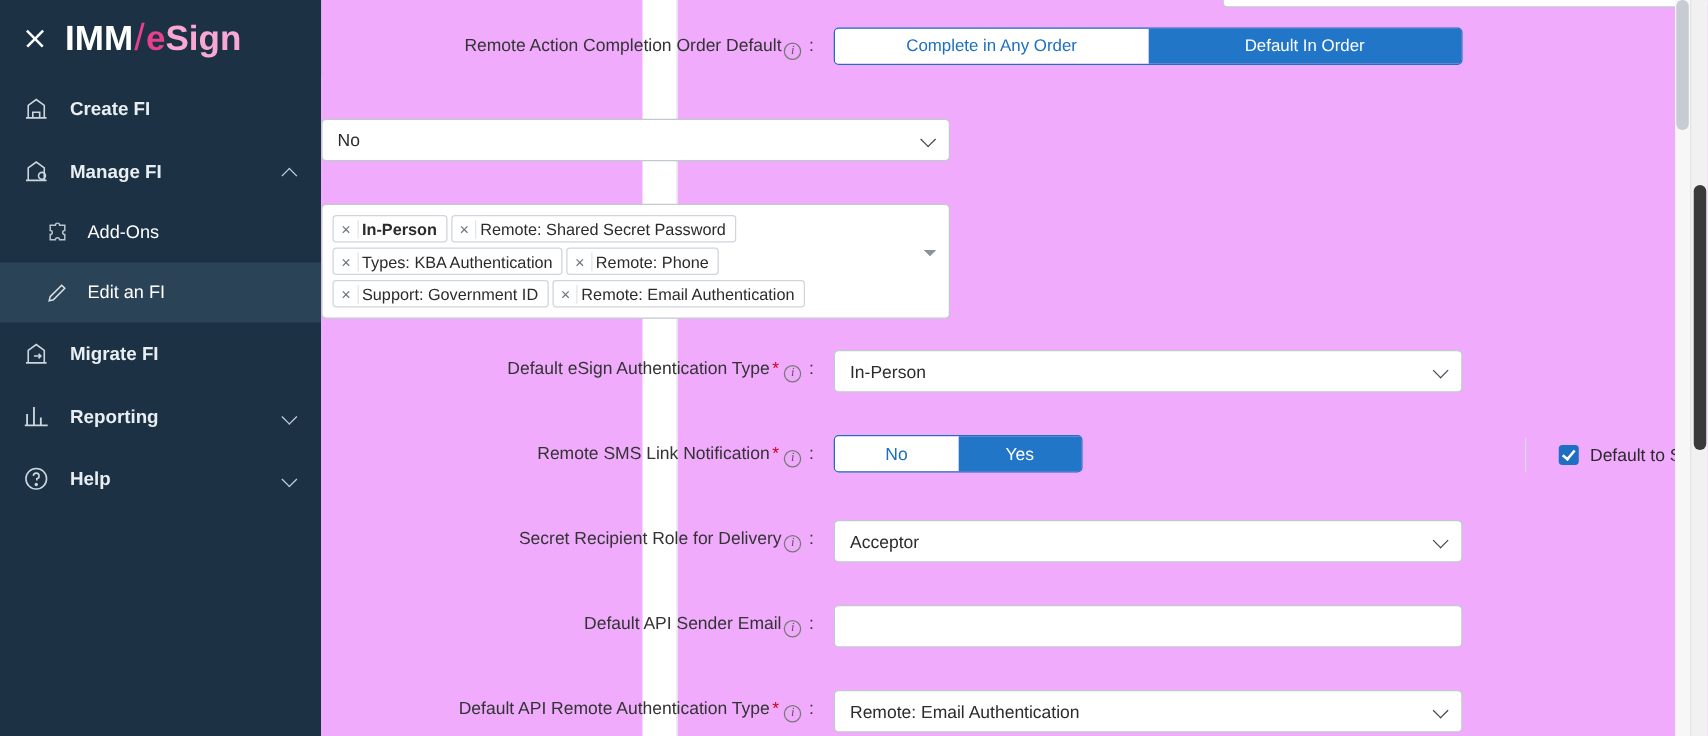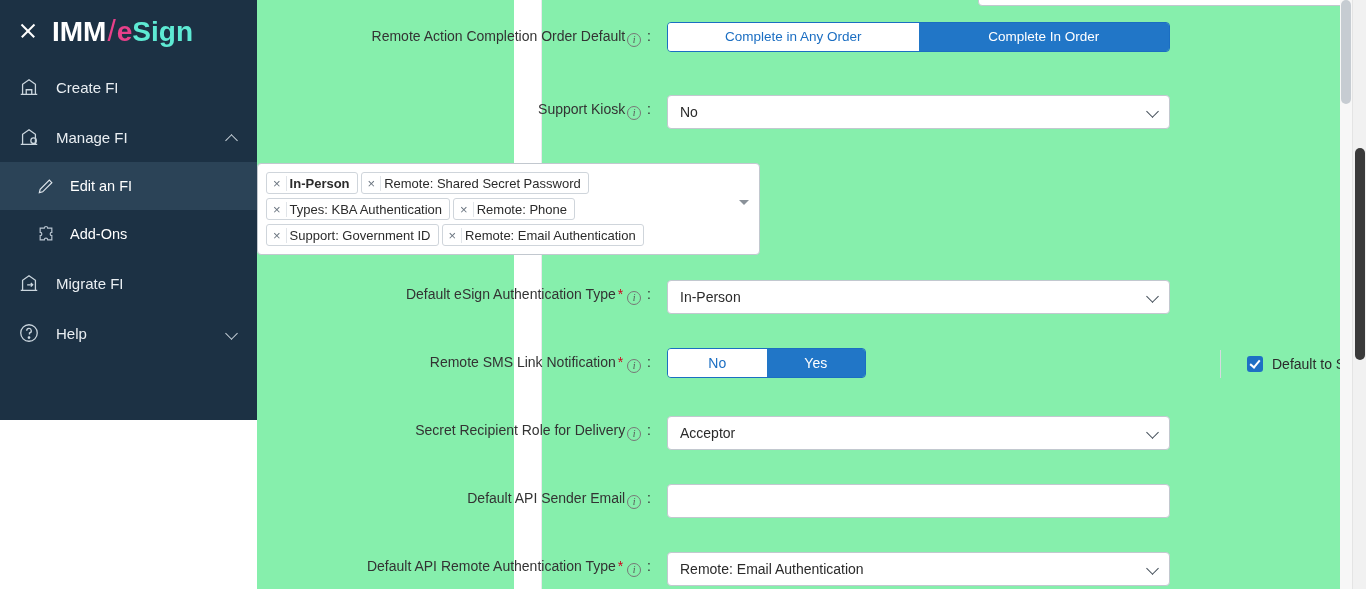--- a/index.html
+++ b/index.html
@@ -13,21 +13,21 @@
   .app {
     position: relative;
     width: 1366px; height: 589px;
     display: flex;
     overflow: hidden;
   }
 
   
   .sidebar {
     width: 257px;
-    height: 420px;
+    height: 589px;
     background: #1c3144;
     color: #ffffff;
     flex: 0 0 257px;
     position: relative;
   }
   .sidebar-header {
     height: 62px;
     display: flex;
     align-items: center;
     padding-left: 16px;
@@ -51,31 +51,32 @@
   .brand {
     font-size: 28px;
     font-weight: bold;
     letter-spacing: 0px;
     display: flex;
     align-items: baseline;
   }
   .brand .imm { color: #ffffff; font-weight: bold; }
   .brand .slash { color: #e8408a; font-weight: 300; font-size: 30px; margin: 0 1px;}
   .brand .e { color: #e8408a; font-weight: bold; }
-  .brand .sign { color: #5eead4; font-weight: bold; }
+  .brand .sign { color: #f9a8d4; font-weight: bold; }
 
   .nav-item {
     height: 50px;
     display: flex;
     align-items: center;
     padding: 0 18px 0 18px;
     font-size: 15px;
     color: #e9eef2;
     cursor: pointer;
     position: relative;
+    font-weight: bold;
   }
   .nav-item .nav-ico {
     width: 30px;
     display: flex;
     align-items: center;
     justify-content: flex-start;
     color: #cbd6de;
     flex: 0 0 30px;
   }
   .nav-item .nav-label { flex: 1 1 auto; padding-left: 8px; }
@@ -112,21 +113,21 @@
     flex: 0 0 34px;
     color: #b9c6d1;
     display: flex;
     align-items: center;
   }
 
   
   .content {
     flex: 1 1 auto;
     position: relative;
-    background: #86efac;
+    background: #f0abfc;
     height: 589px;
     overflow: hidden;
   }
   .form-scroll {
     position: absolute;
     top: 0; left: 0;
     width: 1340px;
     height: 589px;
     padding: 0;
   }
@@ -386,48 +387,57 @@
       <span class="nav-ico">
         <svg width="22" height="22" viewBox="0 0 24 24" fill="none" stroke="#cbd6de" stroke-width="1.4">
             <path d="M3 20h18M5 20V9l7-5 7 5v11"></path>
             <circle cx="17" cy="16" r="3"></circle>
           </svg>
       </span>
       <span class="nav-label">Manage FI</span>
       <span class="chev up"></span>
     </div>
 
+    <div class="nav-sub">
+      <span class="sub-ico">
+        <svg width="20" height="20" viewBox="0 0 24 24" fill="none" stroke="#b9c6d1" stroke-width="1.4">
+            <path d="M5 5h5a2 2 0 114 0h5v5a2 2 0 100 4v5h-5a2 2 0 10-4 0H5v-5a2 2 0 100-4V5z"></path>
+          </svg>
+      </span>
+      <span>Add-Ons</span>
+    </div>
+
     <div class="nav-sub active">
       <span class="sub-ico">
         <svg width="20" height="20" viewBox="0 0 24 24" fill="none" stroke="#dfe6ec" stroke-width="1.4">
             <path d="M4 20l4-1 11-11-3-3L5 16l-1 4z"></path>
           </svg>
       </span>
       <span>Edit an FI</span>
-    </div>
-
-    <div class="nav-sub">
-      <span class="sub-ico">
-        <svg width="20" height="20" viewBox="0 0 24 24" fill="none" stroke="#b9c6d1" stroke-width="1.4">
-            <path d="M5 5h5a2 2 0 114 0h5v5a2 2 0 100 4v5h-5a2 2 0 10-4 0H5v-5a2 2 0 100-4V5z"></path>
-          </svg>
-      </span>
-      <span>Add-Ons</span>
     </div>
 
     <div class="nav-item">
       <span class="nav-ico">
         <svg width="22" height="22" viewBox="0 0 24 24" fill="none" stroke="#cbd6de" stroke-width="1.4">
             <path d="M3 20h18M5 20V9l7-5 7 5v11"></path>
             <path d="M10 14h6m-2-2l2 2-2 2"></path>
           </svg>
       </span>
       <span class="nav-label">Migrate FI</span>
     </div>
 
+    <div class="nav-item">
+      <span class="nav-ico">
+        <svg width="22" height="22" viewBox="0 0 24 24" fill="none" stroke="#cbd6de" stroke-width="1.6">
+            <path d="M4 20V10M10 20V4M16 20v-7M22 20H2"></path>
+          </svg>
+      </span>
+      <span class="nav-label">Reporting</span>
+      <span class="chev"></span>
+    </div>
 
     <div class="nav-item">
       <span class="nav-ico">
         <svg width="22" height="22" viewBox="0 0 24 24" fill="none" stroke="#cbd6de" stroke-width="1.4">
             <circle cx="12" cy="12" r="9"></circle>
             <path d="M9.5 9.5a2.5 2.5 0 113 2.5v1.5"></path>
             <circle cx="12" cy="17" r="0.8" fill="#cbd6de"></circle>
           </svg>
       </span>
       <span class="nav-label">Help</span>
@@ -442,29 +452,26 @@
 
       <div class="partial"></div>
 
       <div class="row" style="margin-top:22px;">
         <div class="label">
           <span>Remote Action Completion Order Default</span><span class="info">i</span> :
         </div>
         <div class="field">
           <div class="toggle">
             <div class="opt">Complete in Any Order</div>
-            <div class="opt sel">Complete In Order</div>
+            <div class="opt sel">Default In Order</div>
           </div>
         </div>
       </div>
 
       <div class="row" style="margin-top:22px;">
-        <div class="label">
-          <span>Support Kiosk</span><span class="info">i</span> :
-        </div>
         <div class="field">
           <div class="field-wrap">
             <div class="select">No</div>
             <span class="caret"></span>
           </div>
         </div>
       </div>
 
       <div class="row tall" style="margin-top:17px;">
         <div class="field">

